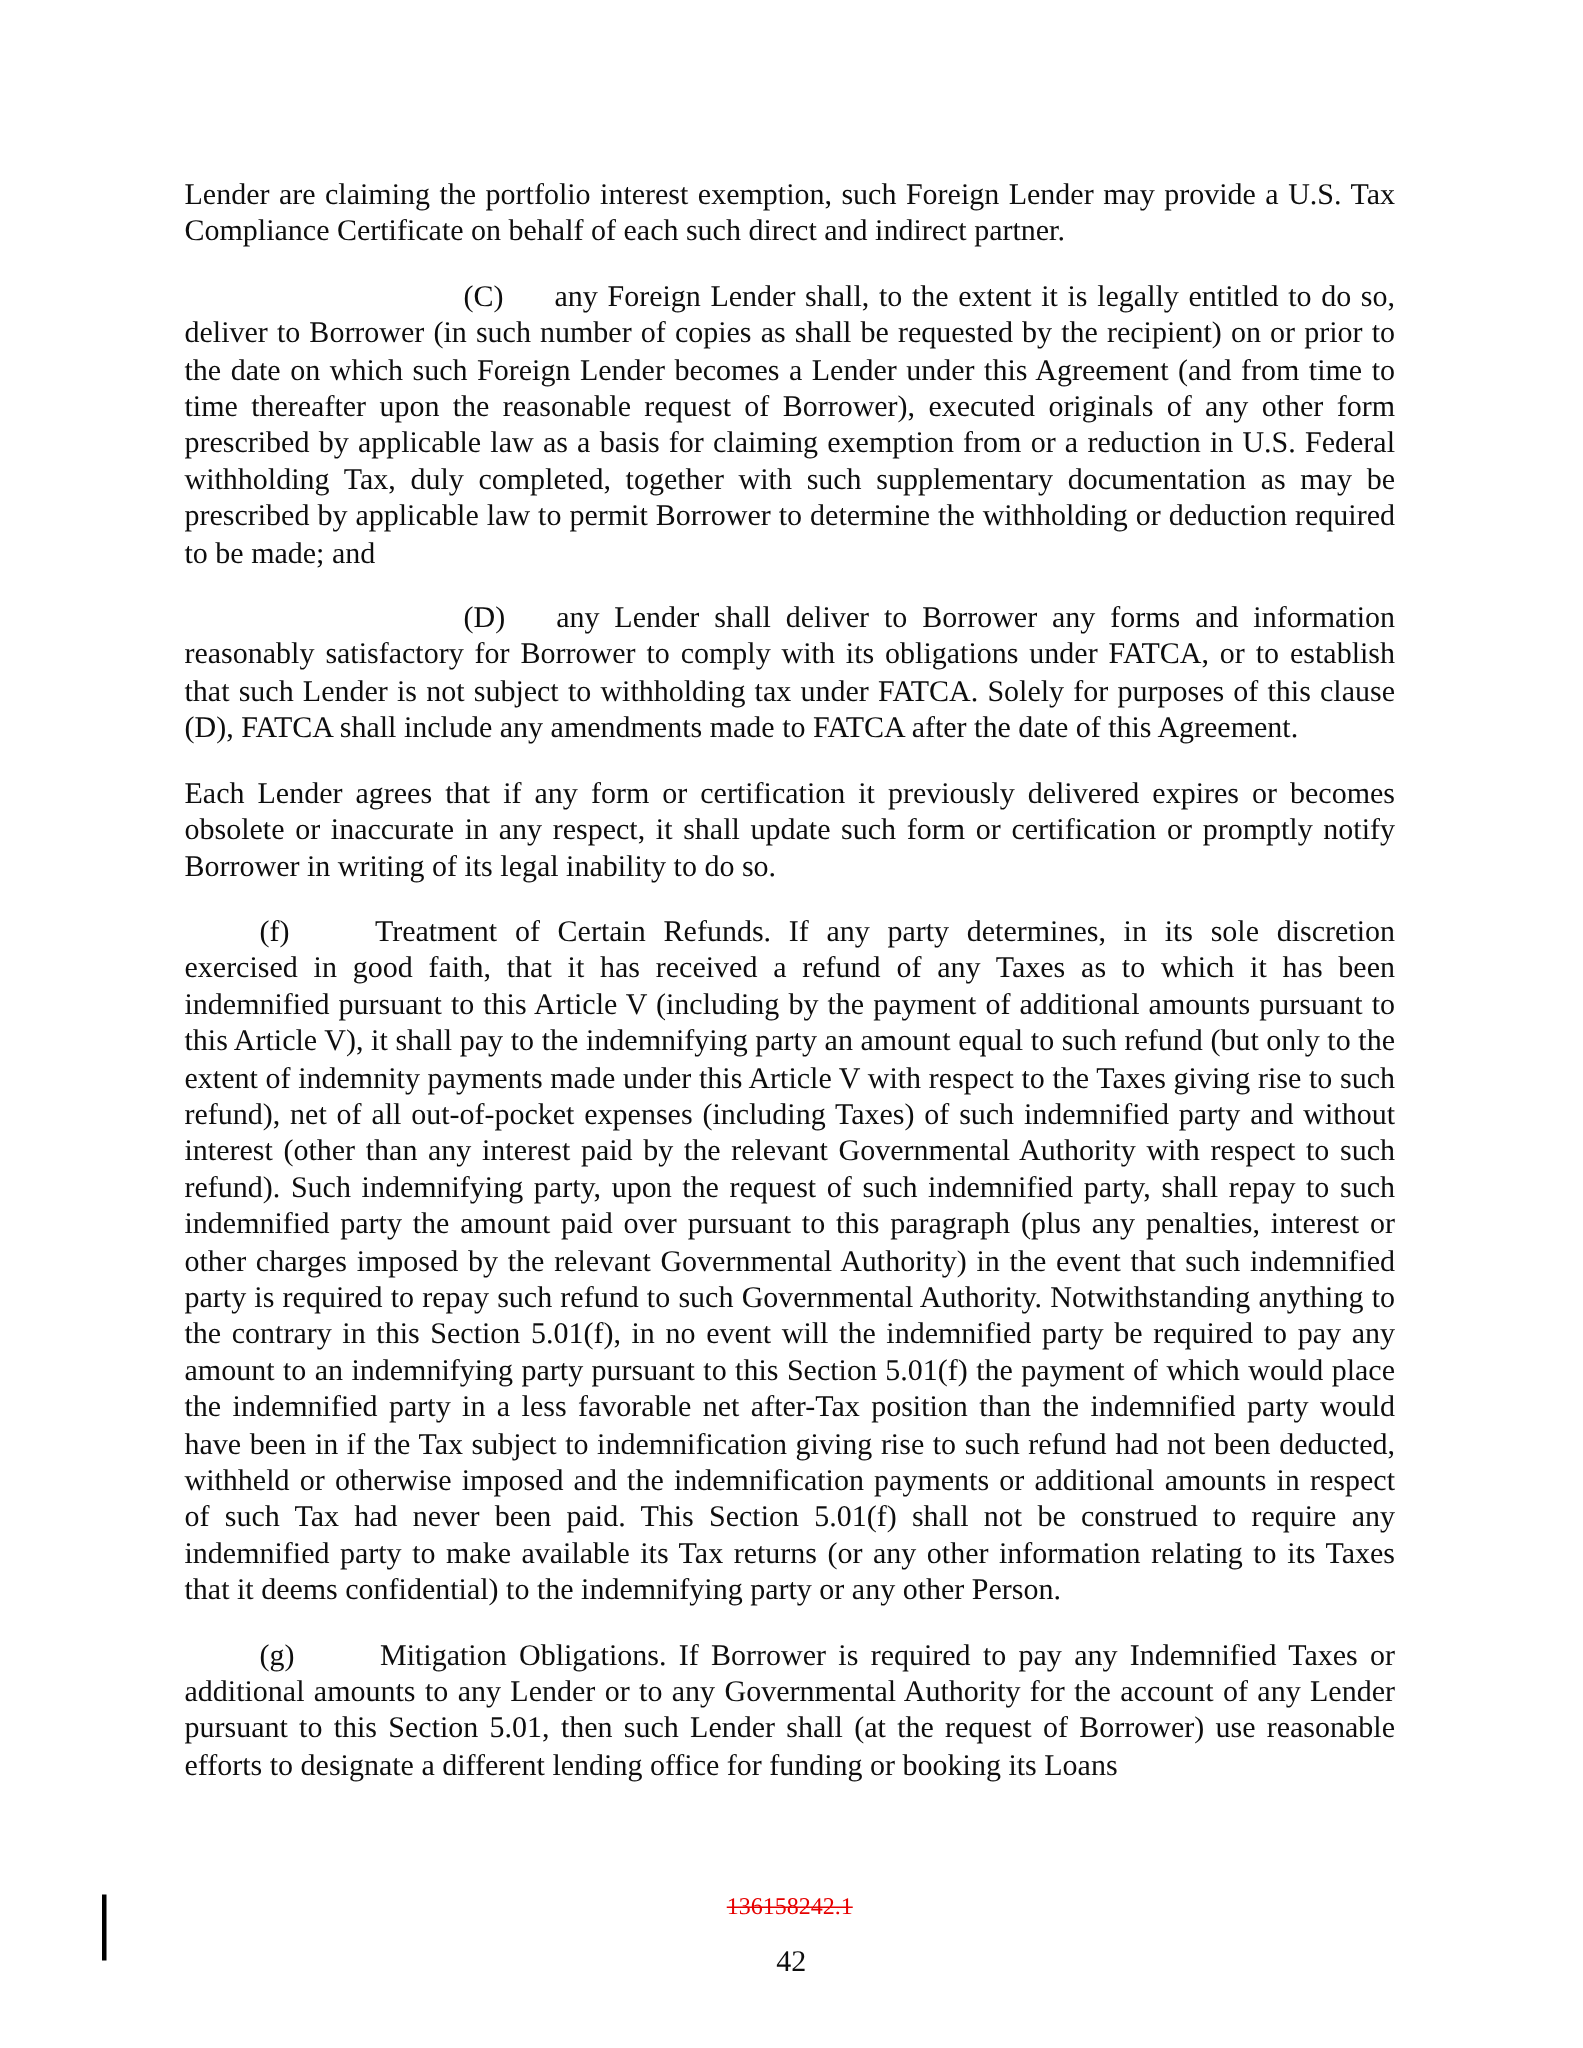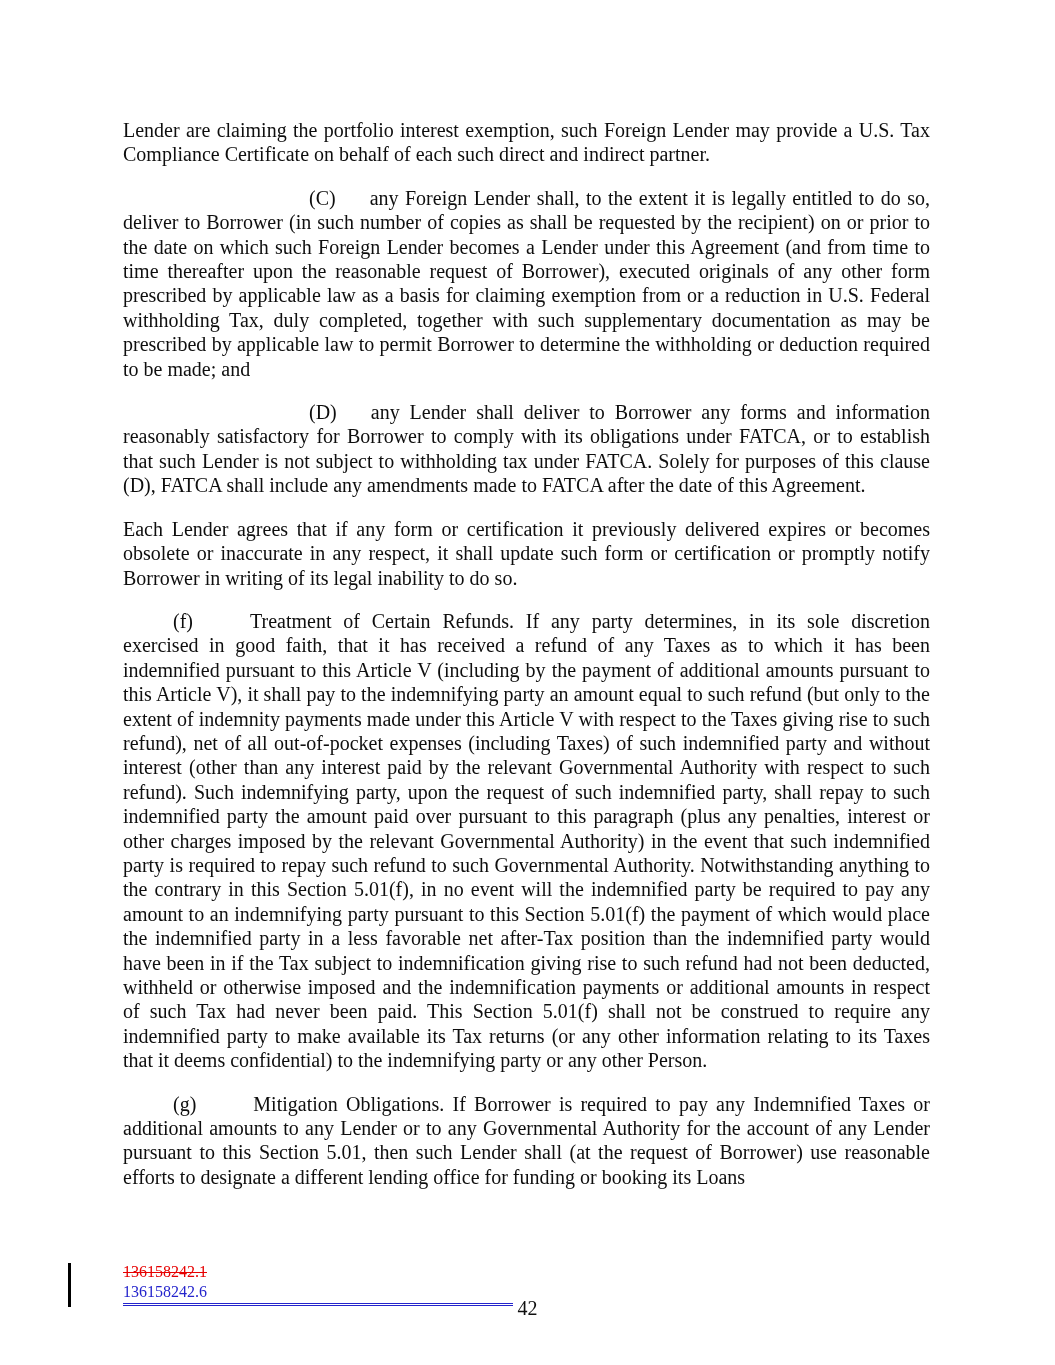--- a/index.html
+++ b/index.html
@@ -37,20 +37,21 @@
   .b { font-weight: normal; }
 
   
   .footer {
     position: absolute;
     left: 123px;
     top: 1262px;
     width: 807px;
     font-size: 16px;
     line-height: 20px;
+    text-align: center;
   }
   .doc-id-deleted {
     color: #e60000;
     text-decoration: line-through;
   }
   .doc-id-row {
     display: inline-block;
     width: 390px;
     border-bottom: 3px double #2424cc;
     padding-bottom: 1px;
@@ -90,20 +91,17 @@
     <p class="p-small"><span>(f)</span><span class="tab"></span><span class="b">Treatment of Certain Refunds</span><span>.  If any party determines, in its sole discretion exercised in good faith, that it has received a refund of any Taxes as to which it has been indemnified pursuant to this </span><span class="b">Article V</span><span> (including by the payment of additional amounts pursuant to this </span><span class="b">Article V</span><span>), it shall pay to the indemnifying party an amount equal to such refund (but only to the extent of indemnity payments made under this </span><span class="b">Article V</span><span> with respect to the Taxes giving rise to such refund), net of all out-of-pocket expenses (including Taxes) of such indemnified party and without interest (other than any interest paid by the relevant Governmental Authority with respect to such refund). Such indemnifying party, upon the request of such indemnified party, shall repay to such indemnified party the amount paid over pursuant to this paragraph (plus any penalties, interest or other charges imposed by the relevant Governmental Authority) in the event that such indemnified party is required to repay such refund to such Governmental Authority.  Notwithstanding anything to the contrary in this </span><span class="b">Section 5.01(f)</span><span>, in no event will the indemnified party be required to pay any amount to an indemnifying party pursuant to this </span><span class="b">Section 5.01(f)</span><span> the payment of which would place the indemnified party in a less favorable net after-Tax position than the indemnified party would have been in if the Tax subject to indemnification giving rise to such refund had not been deducted, withheld or otherwise imposed and the indemnification payments or additional amounts in respect of such Tax had never been paid. This </span><span class="b">Section 5.01(f)</span><span> shall not be construed to require any indemnified party to make available its Tax returns (or any other information relating to its Taxes that it deems confidential) to the indemnifying party or any other Person.</span></p>
     <p class="p-small"><span>(g)</span><span class="tab"></span><span class="b">Mitigation Obligations</span><span>.  If Borrower is required to pay any Indemnified Taxes or additional amounts to any Lender or to any Governmental Authority for the account of any Lender pursuant to this </span><span class="b">Section 5.01</span><span>, then such Lender shall (at the request of Borrower) use reasonable efforts to designate a different lending office for funding or booking its Loans</span></p>
   </div>
 
   <div class="change-bar"></div>
 
   <div class="footer">
     <div>
       <span class="doc-id-deleted">136158242.1</span>
     </div>
-    <div class="doc-id-row">
-      <span class="doc-id-current">136158242.6</span>
-    </div>
   </div>
 
   <div class="page-number">42</div>
 
 </div>
 
 </body></html>

